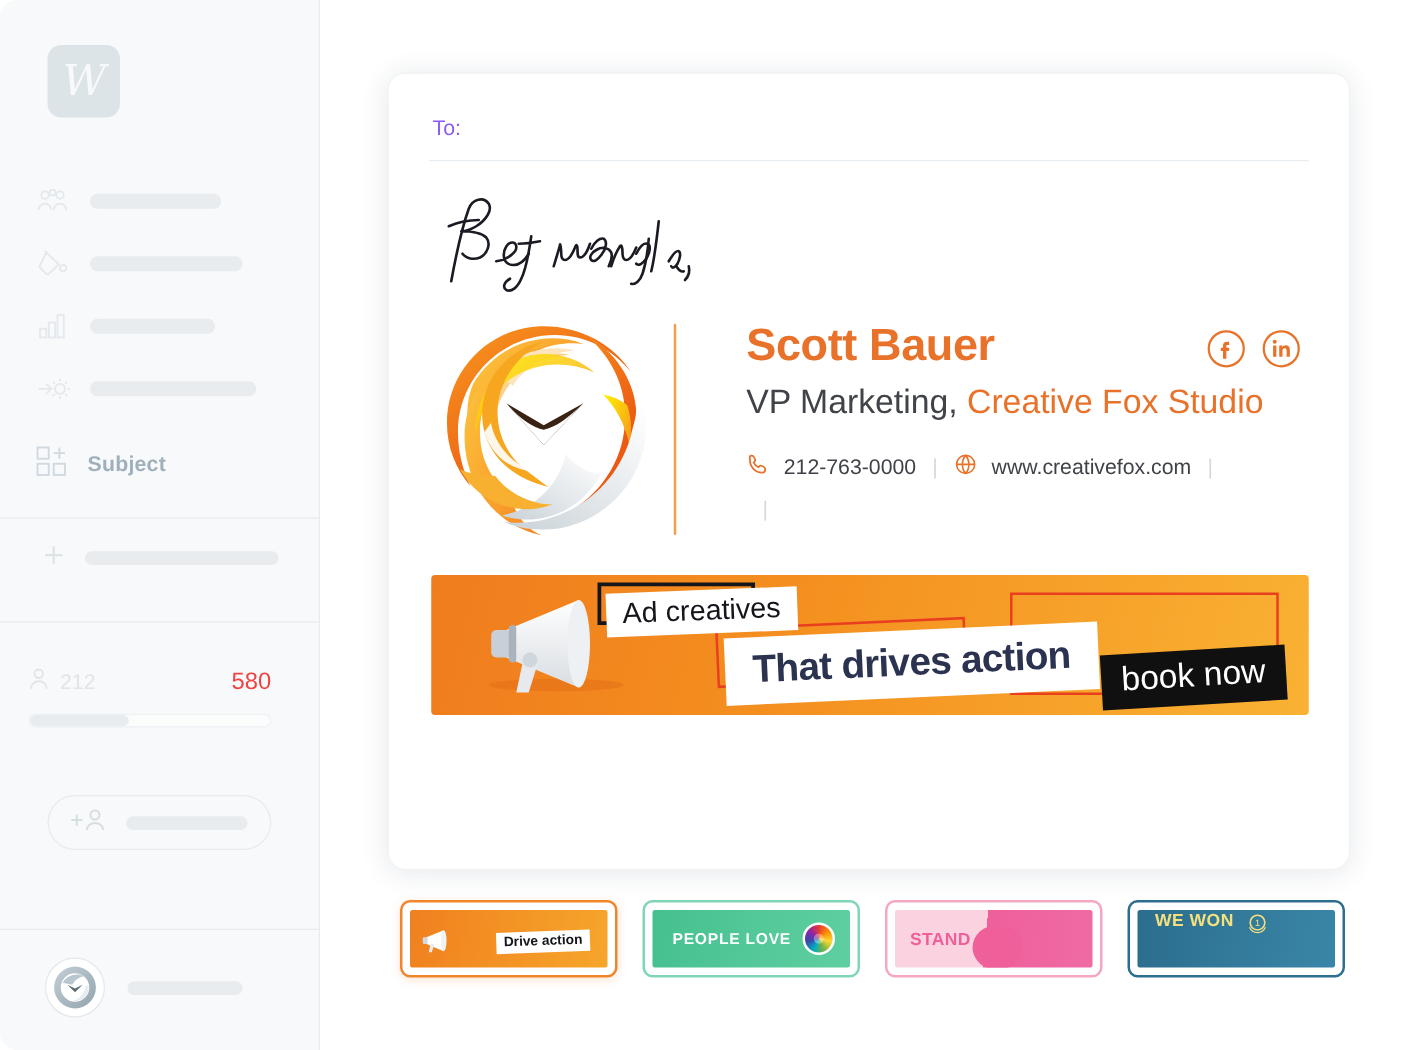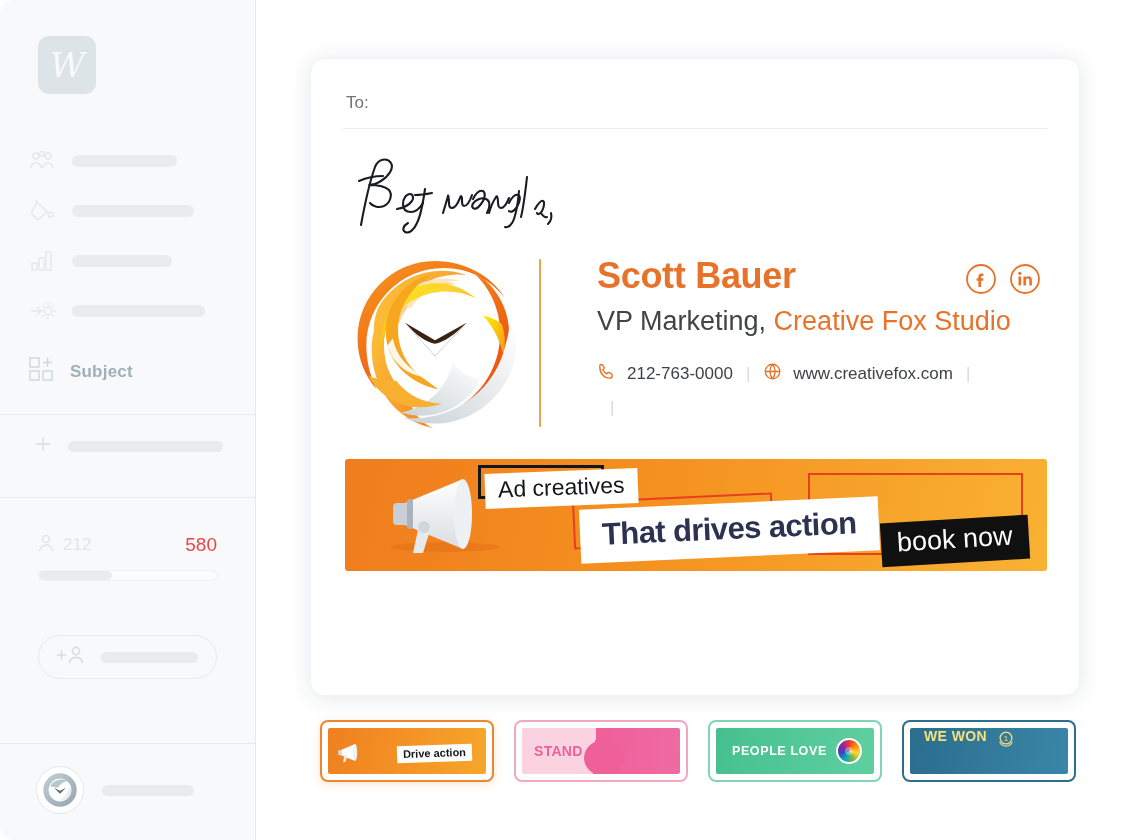--- a/index.html
+++ b/index.html
@@ -73,21 +73,21 @@
     color: #9fb0bb; margin-left: 6px;
     letter-spacing: .2px;
   }
 
   .divider { height: 1px; background: #e7ebee; margin-top: 20px; }
 
   .plus-row { display:flex; align-items:center; padding-left: 34px; height: 62px; }
   .plus-row .ico { width: 30px; flex:none; }
   .plus-row .bar { width: 155px; height: 11px; background:#e8ecef; border-radius:6px; margin-left:4px;}
 
-  .seats-block { padding: 36px 38px 30px 38px; }
+  .seats-block { padding: 36px 38px 30px 23px; }
   .seats-top { display:flex; align-items:center; justify-content:space-between; }
   .seats-left { display:flex; align-items:center; gap:9px; }
   .seats-num {
     font-size: 17px; color:#dfe5e9; font-weight: 400;
   }
   .seats-max { font-size: 19px; color:#ef4444; }
   .progress-track {
     margin-top: 14px;
     height: 11px; width: 100%;
     background: #fbfcfc;
@@ -139,21 +139,21 @@
     padding: 0 32px;
     position: relative;
   }
   .field-row {
     height: 52px;
     display: flex; align-items: center;
     border-bottom: 1px solid #e9eef3;
     padding-left: 3px;
   }
   .field-row.first { margin-top: 18px; }
-  .field-label { font-size: 17px; color:#737373; }
+  .field-label { font-size: 17px; color:#8b5cf6; }
 
   .signoff {
     margin-top: 22px;
     padding-left: 6px;
     height: 92px;
   }
   .signoff svg { display:block; }
 
   
   .sig {
@@ -601,32 +601,32 @@
           <svg width="36" height="30" viewBox="0 0 150 86" style="position:absolute;left:4px;top:10px">
             <path d="M96 6L38 30v22L96 76z" fill="#ffffff"></path>
             <ellipse cx="96" cy="41" rx="9" ry="35" fill="#f0f3f6"></ellipse>
             <rect x="26" y="30" width="16" height="22" rx="4" fill="#d4dade"></rect>
             <path d="M52 52l-6 28h10l8-26z" fill="#e6eaee"></path>
           </svg>
           <span class="tb-label">Drive action</span>
         </div>
       </div>
 
+      <div class="thumb green">
+        <div class="thumb-inner tb-green">
+          <span class="tb-people">PEOPLE LOVE</span>
+          <span class="rainbow"></span>
+        </div>
+      </div>
+
       <div class="thumb pink">
         <div class="thumb-inner tb-pink">
           <span class="stand-ellipse"></span>
           <span class="tb-stand">STAND</span>
           <span class="tb-out">OUT</span>
-        </div>
-      </div>
-
-      <div class="thumb green">
-        <div class="thumb-inner tb-green">
-          <span class="tb-people">PEOPLE LOVE</span>
-          <span class="rainbow"></span>
         </div>
       </div>
 
       <div class="thumb blue">
         <div class="thumb-inner tb-blue">
           <span class="tb-wewon">WE WON</span>
           <svg width="22" height="22" viewBox="0 0 24 24" style="margin-left:8px">
             <circle cx="12" cy="11" r="6.4" fill="none" stroke="#f5e07e" stroke-width="1.4"></circle>
             <text x="12" y="14.3" font-size="8" fill="#f5e07e" text-anchor="middle" font-family="Liberation Sans, sans-serif">1</text>
             <path d="M5 15c1.4 3 3.6 4.6 7 4.8M19 15c-1.4 3-3.6 4.6-7 4.8" fill="none" stroke="#f5e07e" stroke-width="1.1"></path>

